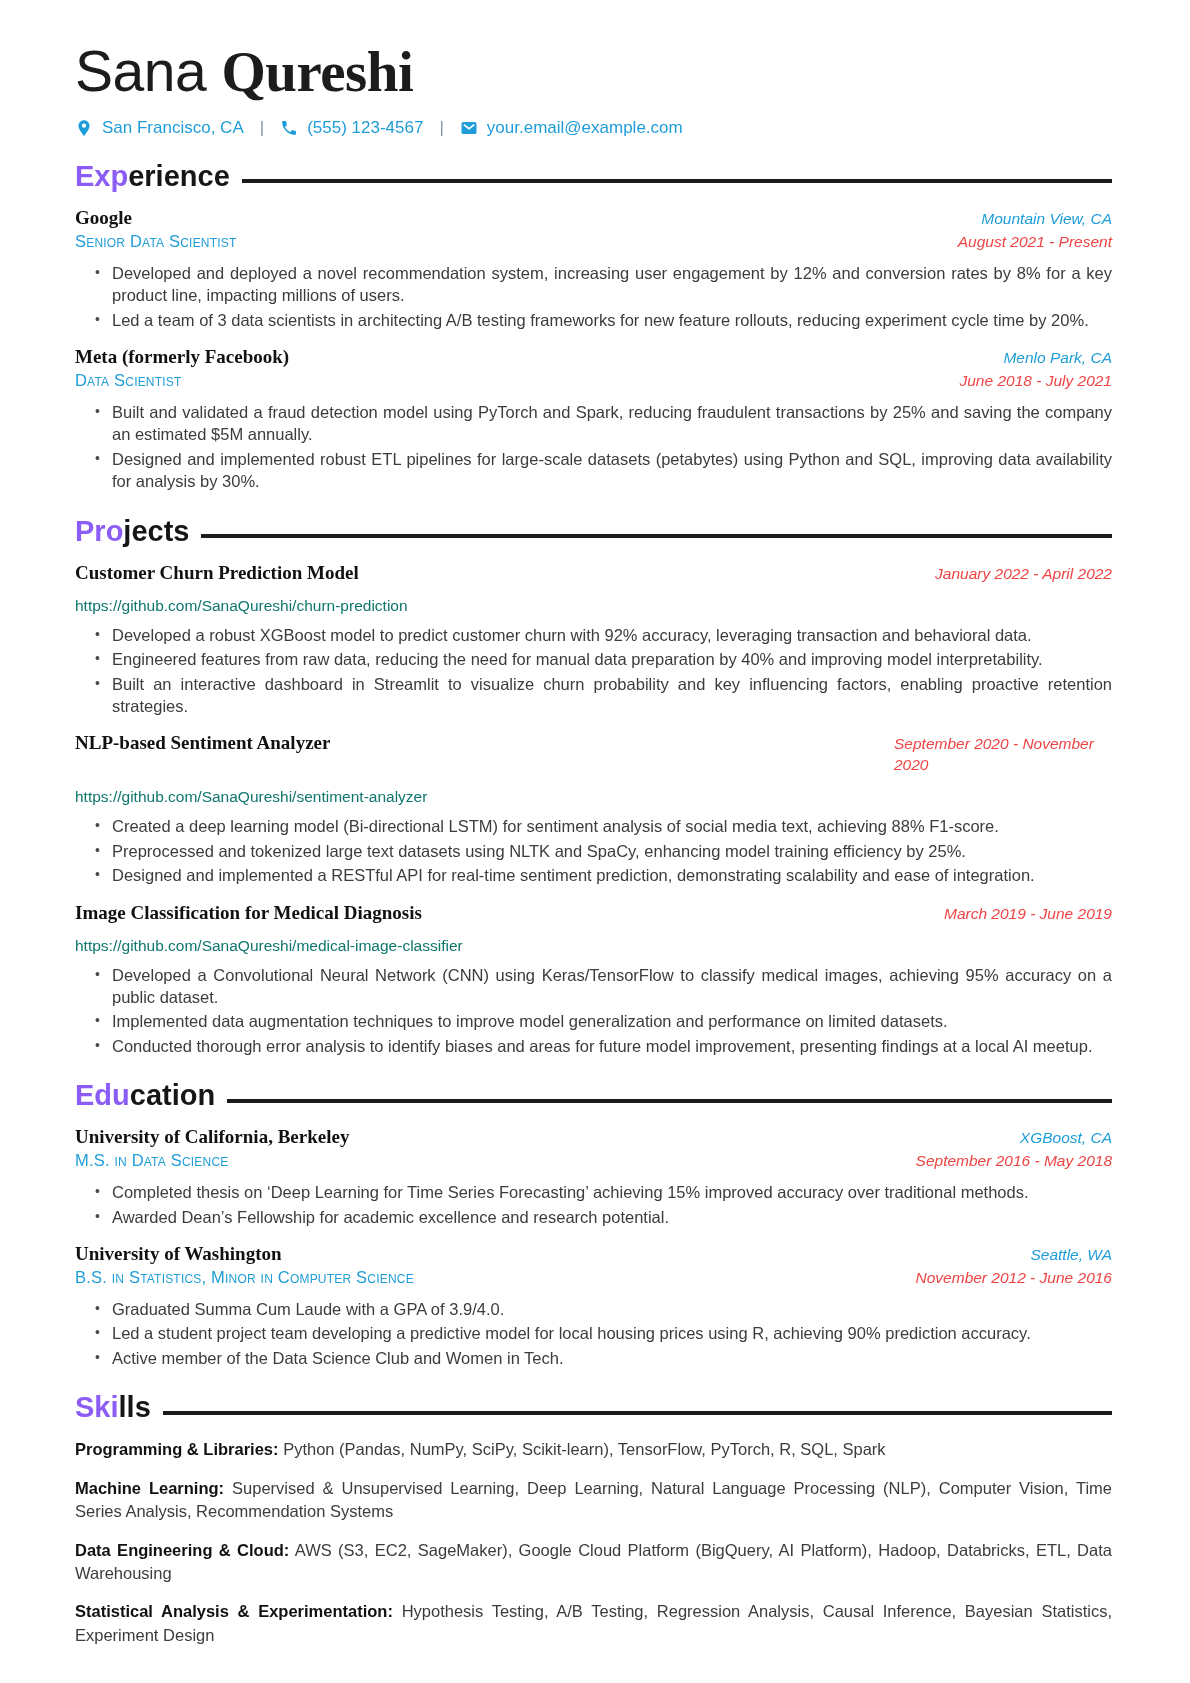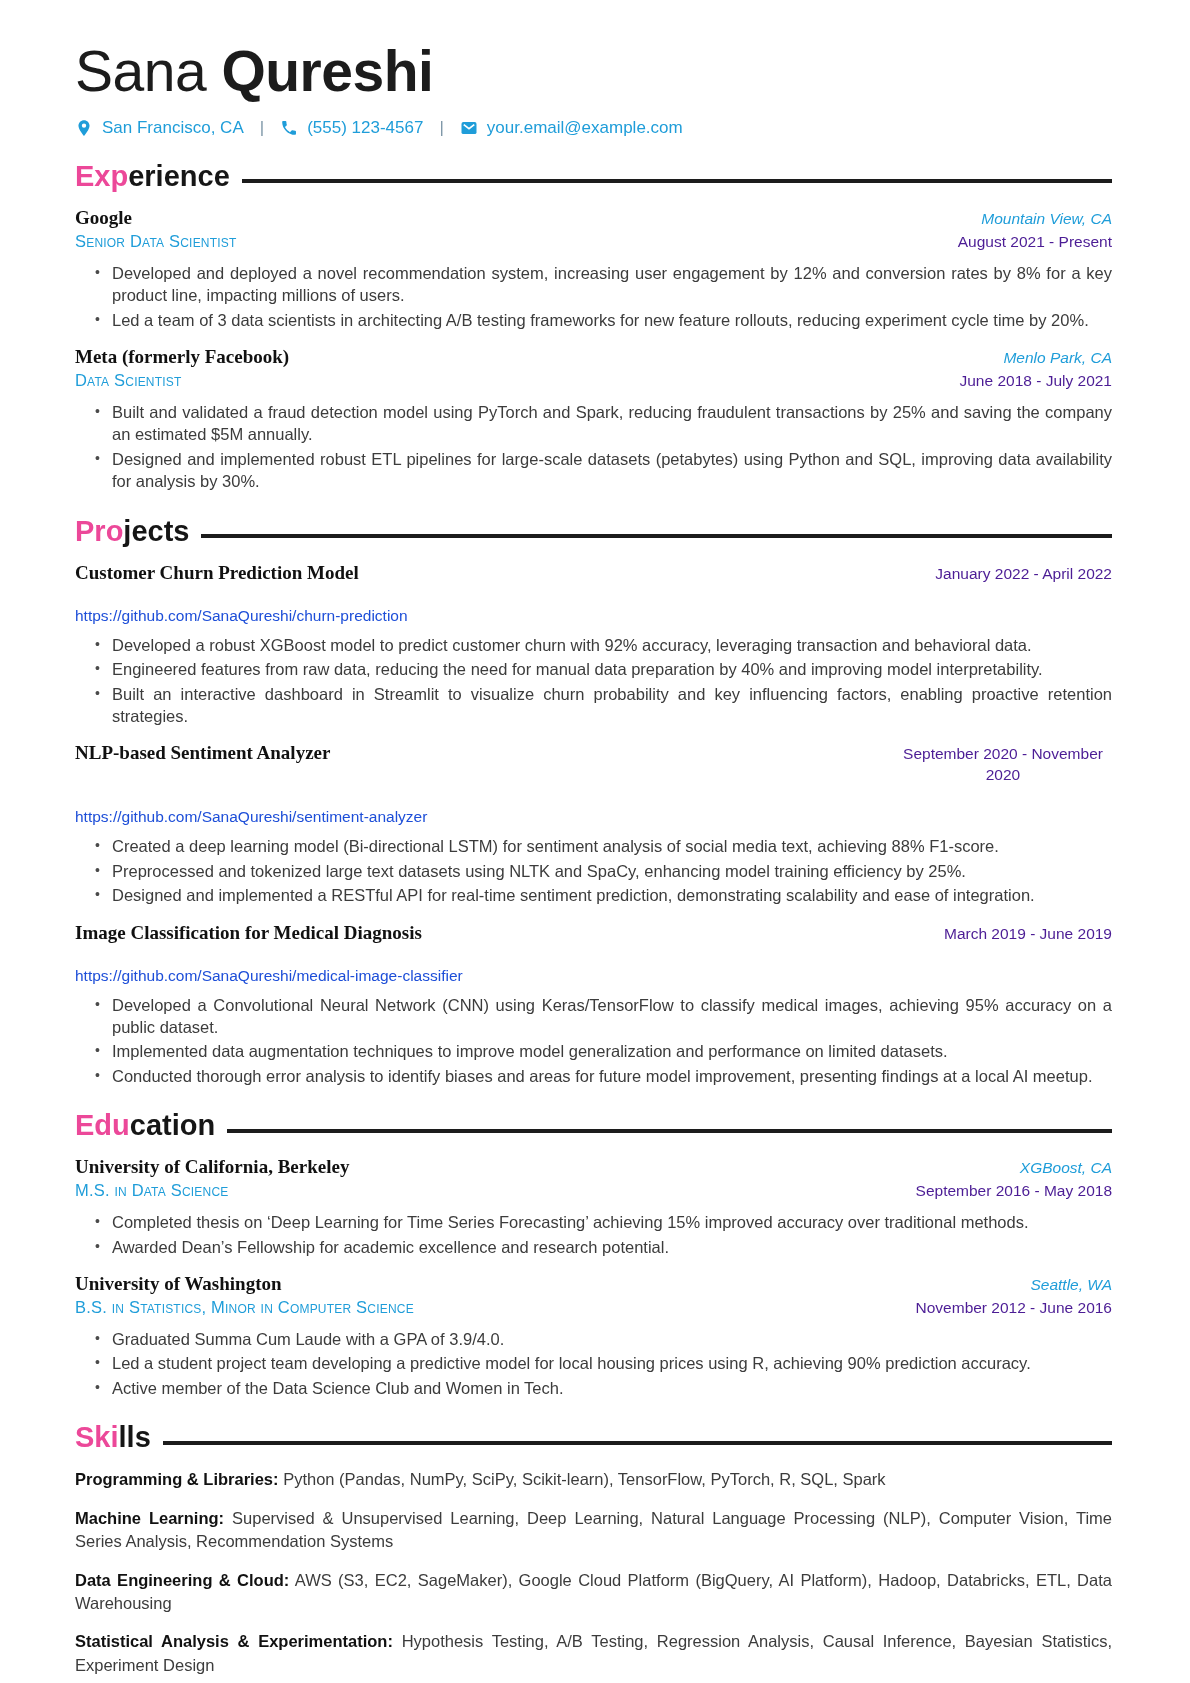--- a/index.html
+++ b/index.html
@@ -16,21 +16,21 @@
     margin: 0 auto;
   }
   
   h1.name {
     font-size: 57px;
     line-height: 1.05;
     color: #1c1c1c;
     font-weight: 400;
     letter-spacing: -0.5px;
   }
-  h1.name .last { font-weight: 700; }
+  h1.name .last { font-weight: 700; font-family: Liberation Serif, serif; }
   .contact {
     display: flex;
     align-items: center;
     margin-top: 16px;
     font-size: 17px;
   }
   .contact a {
     color: #1f9dd9;
     text-decoration: none;
     display: inline-flex;
@@ -42,21 +42,21 @@
   
   section { margin-top: 22px; }
   h2.sec {
     display: flex;
     align-items: center;
     font-size: 29px;
     font-weight: 700;
     color: #161616;
     margin-bottom: 14px;
   }
-  h2.sec .accent { color: #ec4899; }
+  h2.sec .accent { color: #8b5cf6; }
   h2.sec .rule {
     flex: 1;
     height: 4px;
     background: #1c1c1c;
     margin-left: 12px;
     transform: translateY(5px);
   }
   .entry { margin-top: 15px; }
   .entry:first-of-type { margin-top: 0; }
   .erow {
@@ -78,33 +78,34 @@
     color: #1f9dd9;
     letter-spacing: 0.2px;
   }
   .loc {
     color: #1f9dd9;
     font-style: italic;
     font-size: 15.5px;
     white-space: nowrap;
   }
   .dates {
-    color: #4c1d95;
+    color: #ef4444;
+    font-style: italic;
     font-size: 15.5px;
-    text-align: center;
+    text-align: left;
     max-width: 218px;
     line-height: 1.35;
     flex: 0 0 auto;
   }
   .plink {
     display: inline-block;
-    color: #1d4ed8;
+    color: #0f766e;
     font-size: 15.5px;
     text-decoration: none;
-    margin-top: 22px;
+    margin-top: 12px;
   }
   ul.bullets {
     list-style: none;
     margin-top: 9px;
     padding-left: 37px;
   }
   ul.bullets li {
     position: relative;
     font-size: 16.5px;
     line-height: 1.36;

